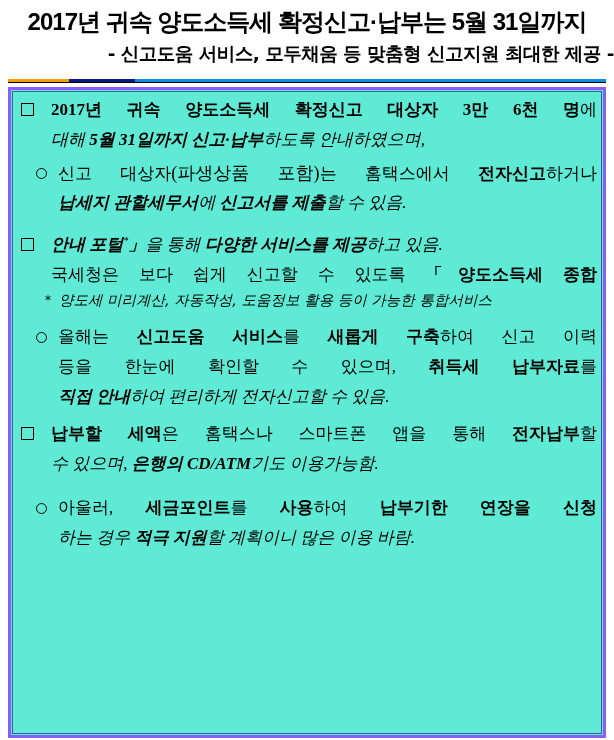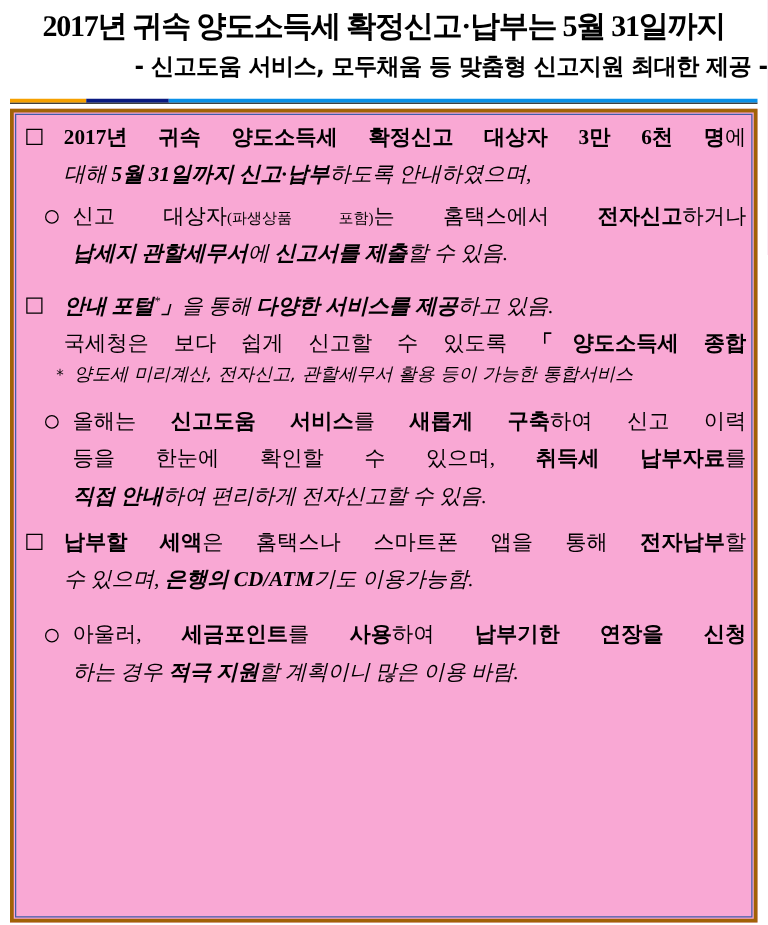--- a/index.html
+++ b/index.html
@@ -1,31 +1,31 @@
 <!DOCTYPE html>
 <html><head>
 <meta charset="utf-8">
 <style>
   html, body { margin:0; padding:0; background:#ffffff; }
   body { width:614px; height:740px; position:relative; overflow:hidden; color:#000; }
   .title {
     position:absolute; left:0; top:6px; width:614px; text-align:center;
-    font-family:Liberation Serif, serif; font-weight:bold;
+    font-family:Liberation Sans, sans-serif; font-weight:bold;
     font-size:24px; line-height:32px; letter-spacing:-1px; white-space:nowrap;
   }
   .subtitle {
     position:absolute; left:0; top:40px; width:614px; text-align:right;
     font-family:"DejaVu Sans", "Liberation Sans", sans-serif; font-weight:bold;
     font-size:18.5px; line-height:28px; letter-spacing:-0.5px; white-space:nowrap;
   }
   .colorbar { position:absolute; left:8px; top:79px; width:598px; height:3px; display:flex; border-bottom:1px solid #000; }
   .colorbar span { display:block; height:3px; }
   .box {
     position:absolute; left:8px; top:87px; width:592px; height:645px;
-    border:3px solid #a16207; background:#f9a8d4;
+    border:3px solid #8b5cf6; background:#5eead4;
   }
   .box-inner {
     position:absolute; left:1px; top:1px; right:1px; bottom:1px;
     border:1px solid #3f5ca8;
   }
   .content {
     position:absolute; left:3px; top:5px; right:2px;
     font-family:"Liberation Serif", "DejaVu Serif", serif; font-size:17px;
   }
   .block { position:relative; }
@@ -33,21 +33,21 @@
   .block.square { padding-left:37px; padding-right:4px; }
   .block.square .marker { left:7px; top:8px; width:13px; height:13px; border:1.5px solid #000; box-sizing:border-box; }
   .block.circle { padding-left:44px; padding-right:4px; }
   .block.circle .marker { left:22px; top:10px; width:11px; height:11px; border:1px solid #000; border-radius:50%; box-sizing:border-box; }
   .block.note { padding-left:45px; padding-right:4px; font-family:"DejaVu Sans","Liberation Sans",sans-serif; font-size:14.5px; }
   .block.note .marker { left:31px; top:0; line-height:22px; font-size:12px; }
   .line { height:30px; line-height:30px; white-space:nowrap; text-align:justify; text-align-last:justify; overflow:hidden; }
   .line.last { text-align:left; text-align-last:left;font-style:italic; }
   .block.note .line { height:22px; line-height:22px; }
   .seg.b { font-weight:bold; }
-  .seg.s { font-size:12px; }
+  .seg.s { font-size:18px; }
   .seg.sup { font-size:10px; vertical-align:6px; line-height:0; }
   
   .block:nth-child(1) { margin-top:0; }
   .block:nth-child(2) { margin-top:3px; }
   .block:nth-child(3) { margin-top:12px; }
   .block:nth-child(4) { margin-top:-1px; }
   .block:nth-child(5) { margin-top:11px; }
   .block:nth-child(6) { margin-top:7px; }
   .block:nth-child(7) { margin-top:14px; }
   .block:nth-child(8) { margin-top:6px; }
@@ -77,21 +77,21 @@
         <div class="line"><span class="seg">신고 대상자</span><span class="seg s">(파생상품 포함)</span><span class="seg">는 홈택스에서 </span><span class="seg b">전자신고</span><span class="seg">하거나</span></div>
         <div class="line last"><span class="seg b">납세지 관할세무서</span><span class="seg">에 </span><span class="seg b">신고서를 제출</span><span class="seg">할 수 있음.</span></div>
       </div>
       <div class="block square">
         <span class="marker"></span>
         <div class="line last"><span class="seg b">안내 포털</span><span class="seg sup">*</span><span class="seg b">」</span><span class="seg">을 통해 </span><span class="seg b">다양한 서비스를 제공</span><span class="seg">하고 있음.</span></div>
         <div class="line"><span class="seg">국세청은 보다 쉽게 신고할 수 있도록 </span><span class="seg b">「양도소득세 종합</span></div>
       </div>
       <div class="block note">
         <span class="marker">*</span>
-        <div class="line last"><span class="seg">양도세 미리계산, 전자신고, 관할세무서 활용 등이 가능한 통합서비스</span></div>
+        <div class="line last"><span class="seg">양도세 미리계산, 자동작성, 도움정보 활용 등이 가능한 통합서비스</span></div>
       </div>
       <div class="block circle">
         <span class="marker"></span>
         <div class="line"><span class="seg">올해는 </span><span class="seg b">신고도움 서비스</span><span class="seg">를 </span><span class="seg b">새롭게 구축</span><span class="seg">하여 신고 이력</span></div>
         <div class="line"><span class="seg">등을 한눈에 확인할 수 있으며, </span><span class="seg b">취득세 납부자료</span><span class="seg">를</span></div>
         <div class="line last"><span class="seg b">직접 안내</span><span class="seg">하여 편리하게 전자신고할 수 있음.</span></div>
       </div>
       <div class="block square">
         <span class="marker"></span>
         <div class="line"><span class="seg b">납부할 세액</span><span class="seg">은 홈택스나 스마트폰 앱을 통해 </span><span class="seg b">전자납부</span><span class="seg">할</span></div>

